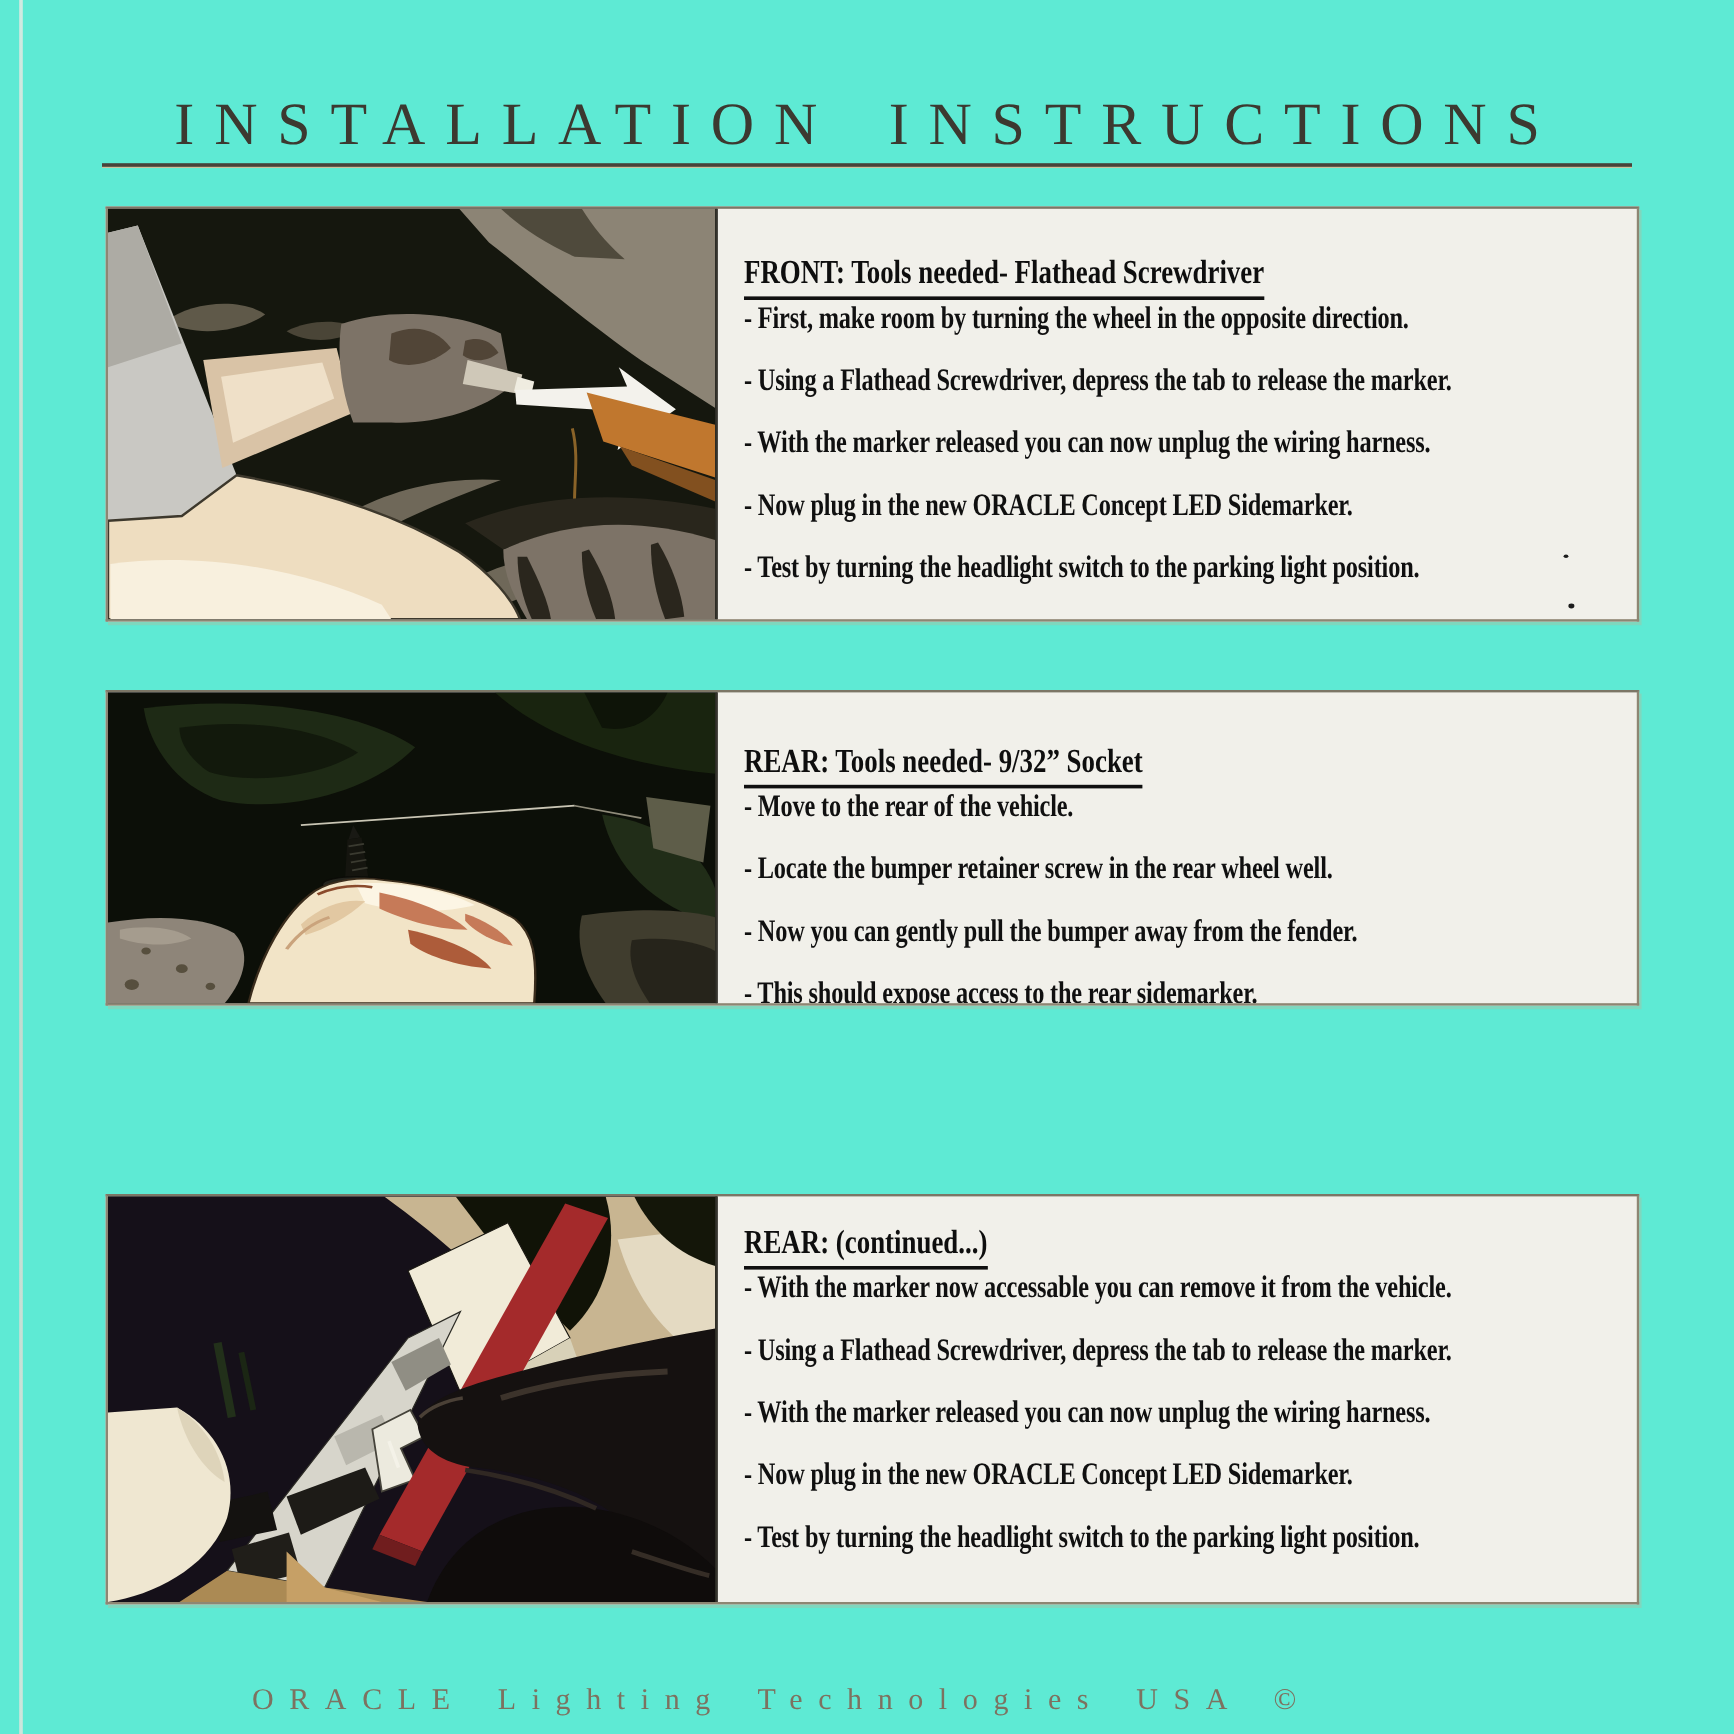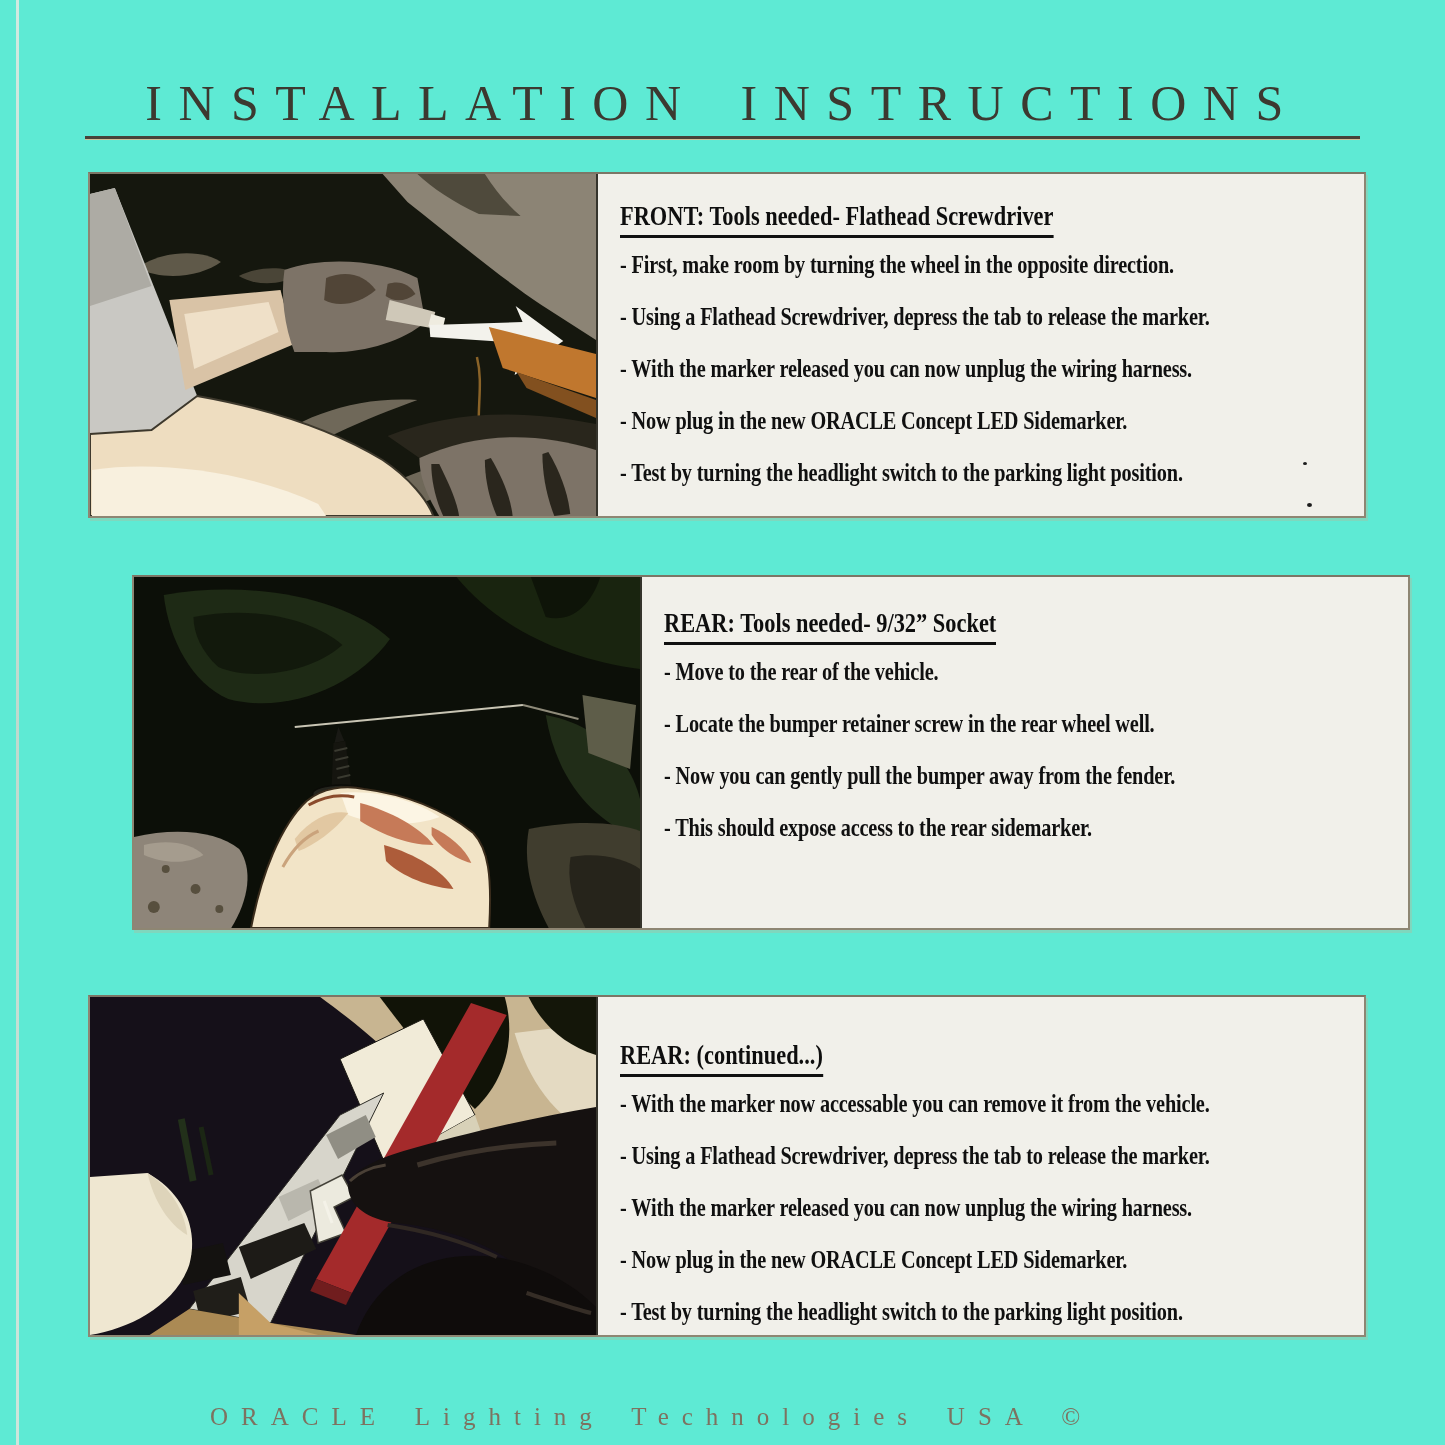--- a/index.html
+++ b/index.html
@@ -24,32 +24,32 @@
     background:#47433a;border-bottom:1px solid #cdc29c;
   }
   
   .panel{
     position:absolute;left:88px;width:1278px;box-sizing:border-box;
     border:2px solid #8e8673;border-top-color:#7c7666;
     background:#f1f0ea;display:flex;
     box-shadow:2px 3px 0 rgba(190,180,150,0.35);
   }
   .panel-1{top:172px;height:346px;}
-  .panel-2{top:575px;height:355px;margin-left:44px;}
+  .panel-2{top:575px;height:263px;}
   .panel-3{top:995px;height:342px;}
   .photo{
     flex:0 0 508px;width:508px;height:100%;
     border-right:2px solid #35342c;box-sizing:border-box;
     background:#111;overflow:hidden;
   }
   .photo svg{display:block;width:100%;height:100%;}
   .text{flex:1;padding:26px 12px 0 22px;overflow:hidden;}
   .panel-2 .text{padding-top:30px;}
-  .panel-3 .text{padding-top:42px;}
-  .row{height:50px;display:flex;align-items:flex-start;}
+  .panel-3 .text{padding-top:11px;}
+  .row{height:50px;display:flex;align-items:flex-end;}
   .brow{height:52px;display:flex;}
   .heading{
     display:inline-block;white-space:nowrap;
     font-size:28px;font-weight:700;color:#0e0e0e;
     transform:scaleX(0.80);transform-origin:0 60%;
     border-bottom:3px solid #101010;padding-bottom:3px;
   }
   .bullet{
     display:inline-block;white-space:nowrap;
     font-size:26px;font-weight:700;color:#101010;

